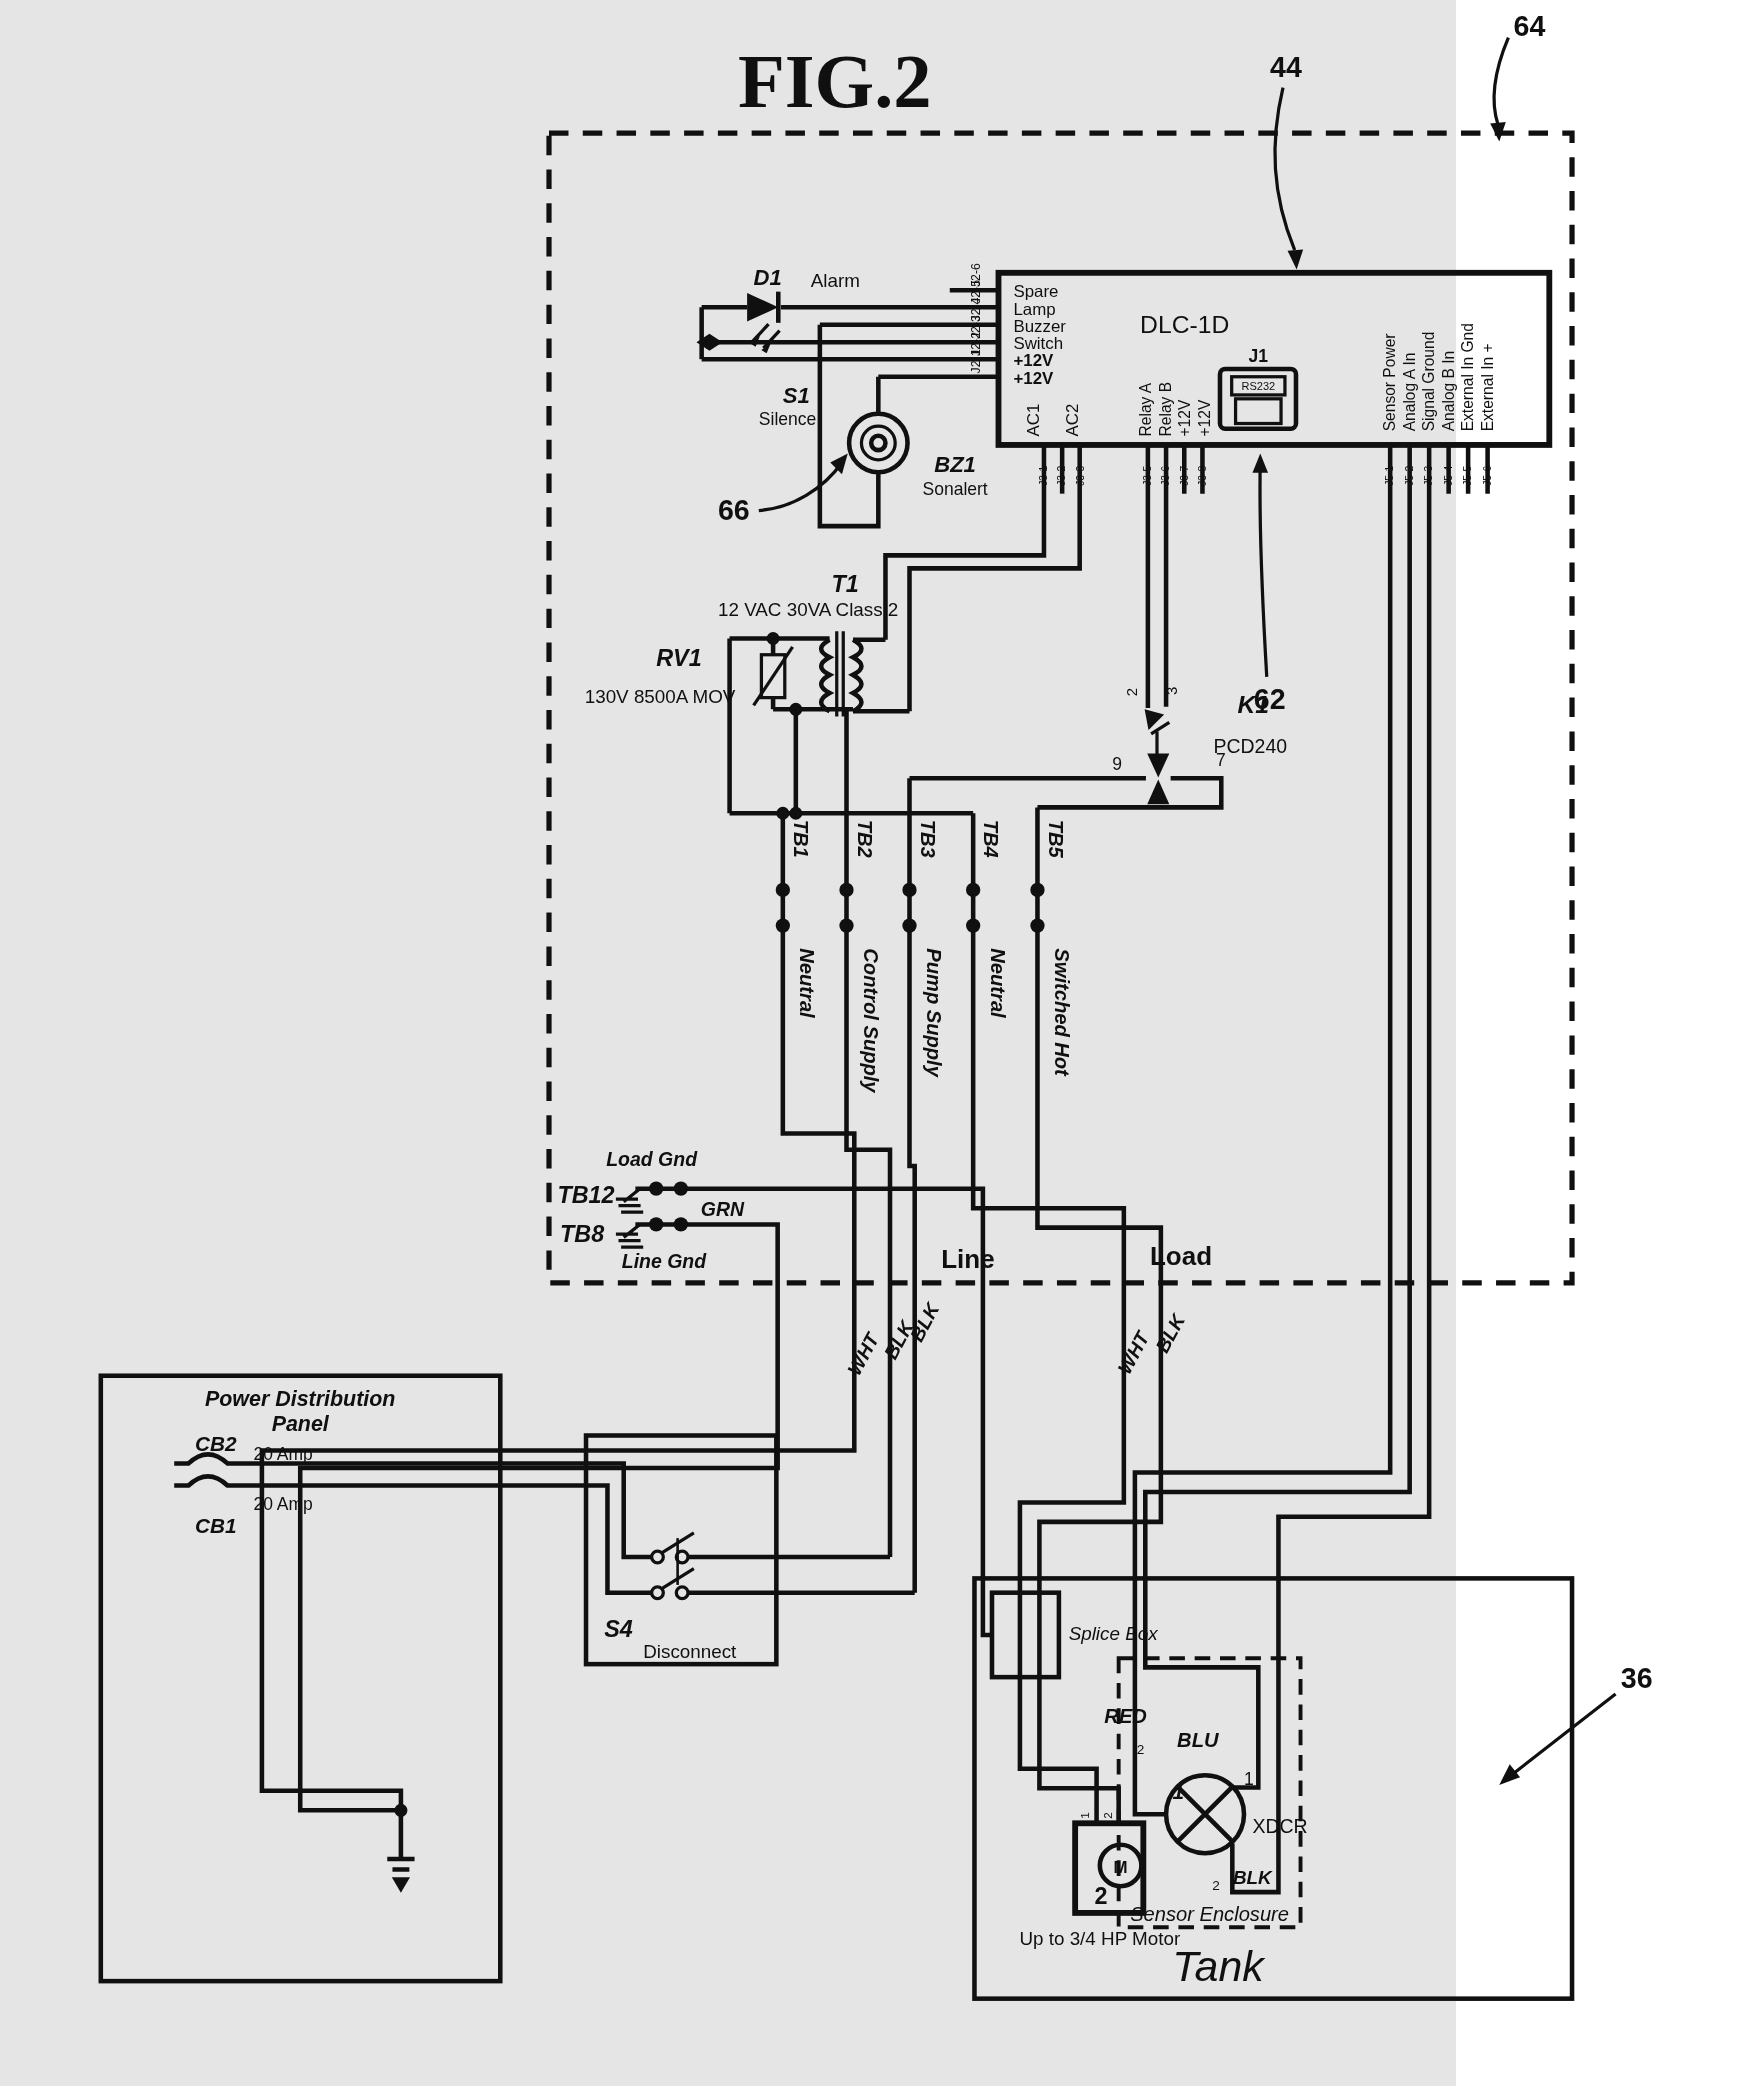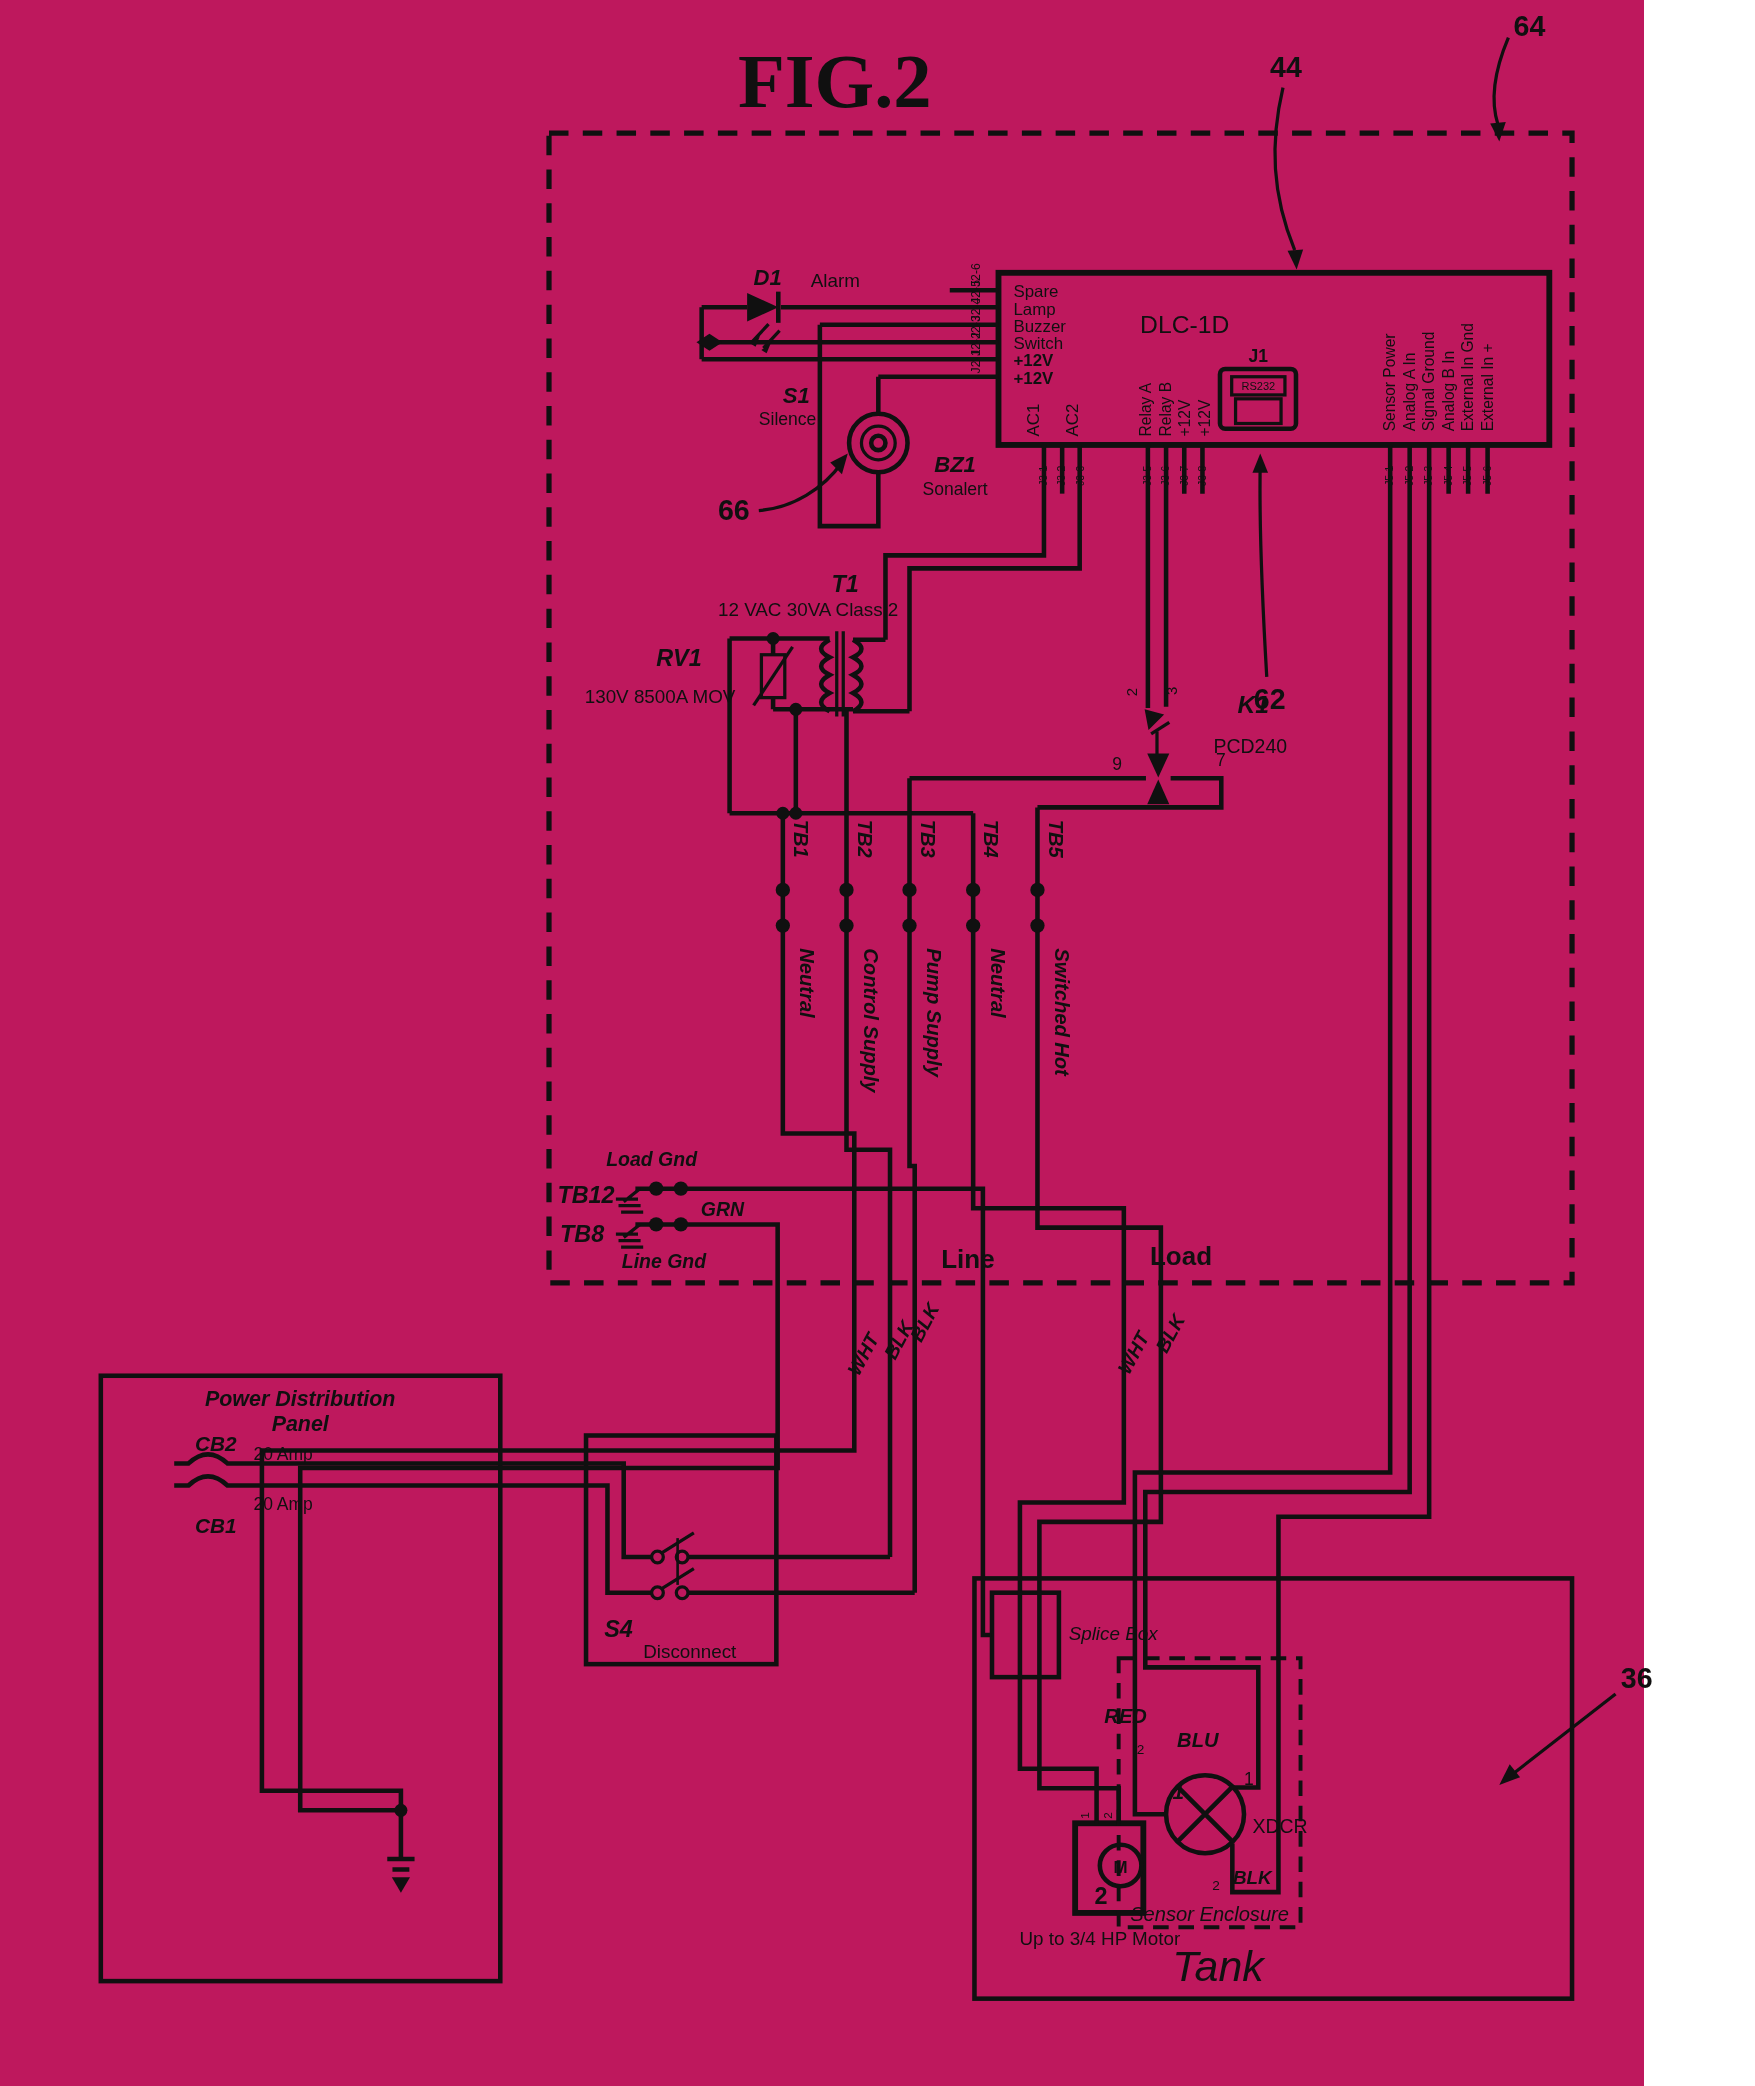--- a/index.html
+++ b/index.html
@@ -1,16 +1,16 @@
 <!DOCTYPE html>
 <html style="font-size:10.4px"><head>
 <meta charset="utf-8">
 <style>
   html,body{margin:0;padding:0;background:#fff}
-  .page{width:1644px;height:2087px;background:#be185d;position:relative}
+  .page{width:1456px;height:2087px;background:#e5e5e5;position:relative}
   svg{display:block}
   text{font-family:"Liberation Sans",sans-serif;fill:#101010}
   .bi{font-style:italic;font-weight:bold}
   .b{font-weight:bold}
   .i{font-style:italic}
   .fig{font-family:"Liberation Serif",serif;font-weight:bold}
   .w{stroke:#101010;stroke-width:7;fill:none}
   .w2{stroke:#101010;stroke-width:5;fill:none}
   .bx{stroke:#101010;stroke-width:9;fill:none}
   .bx2{stroke:#101010;stroke-width:7;fill:none}

